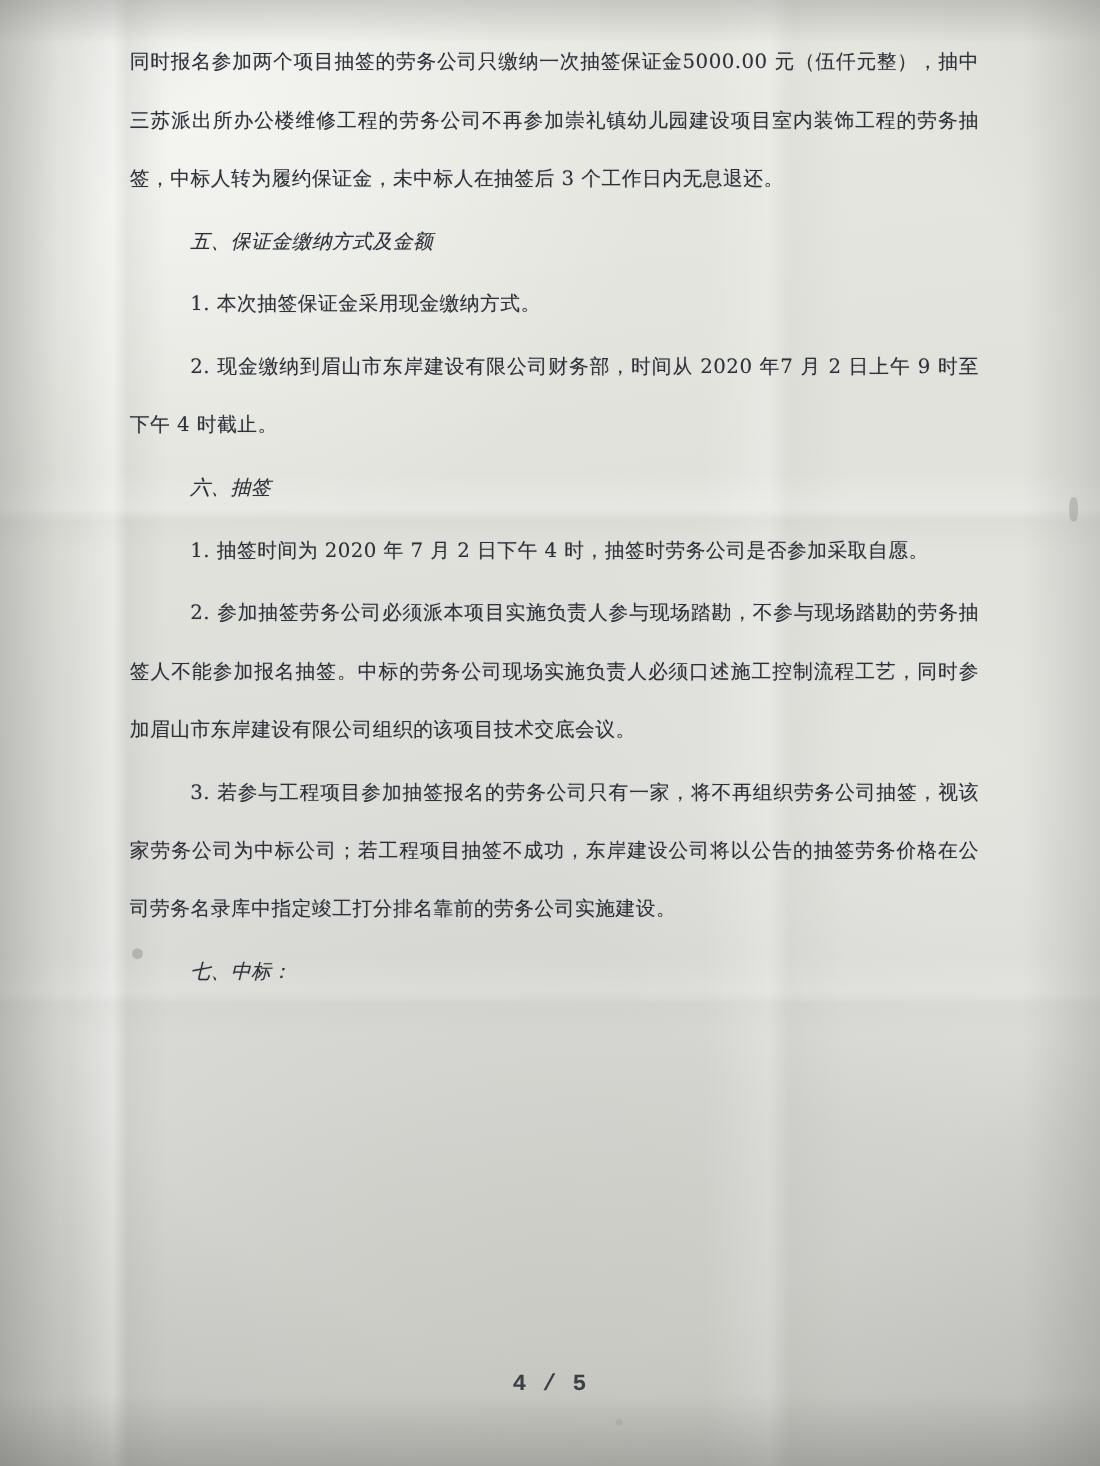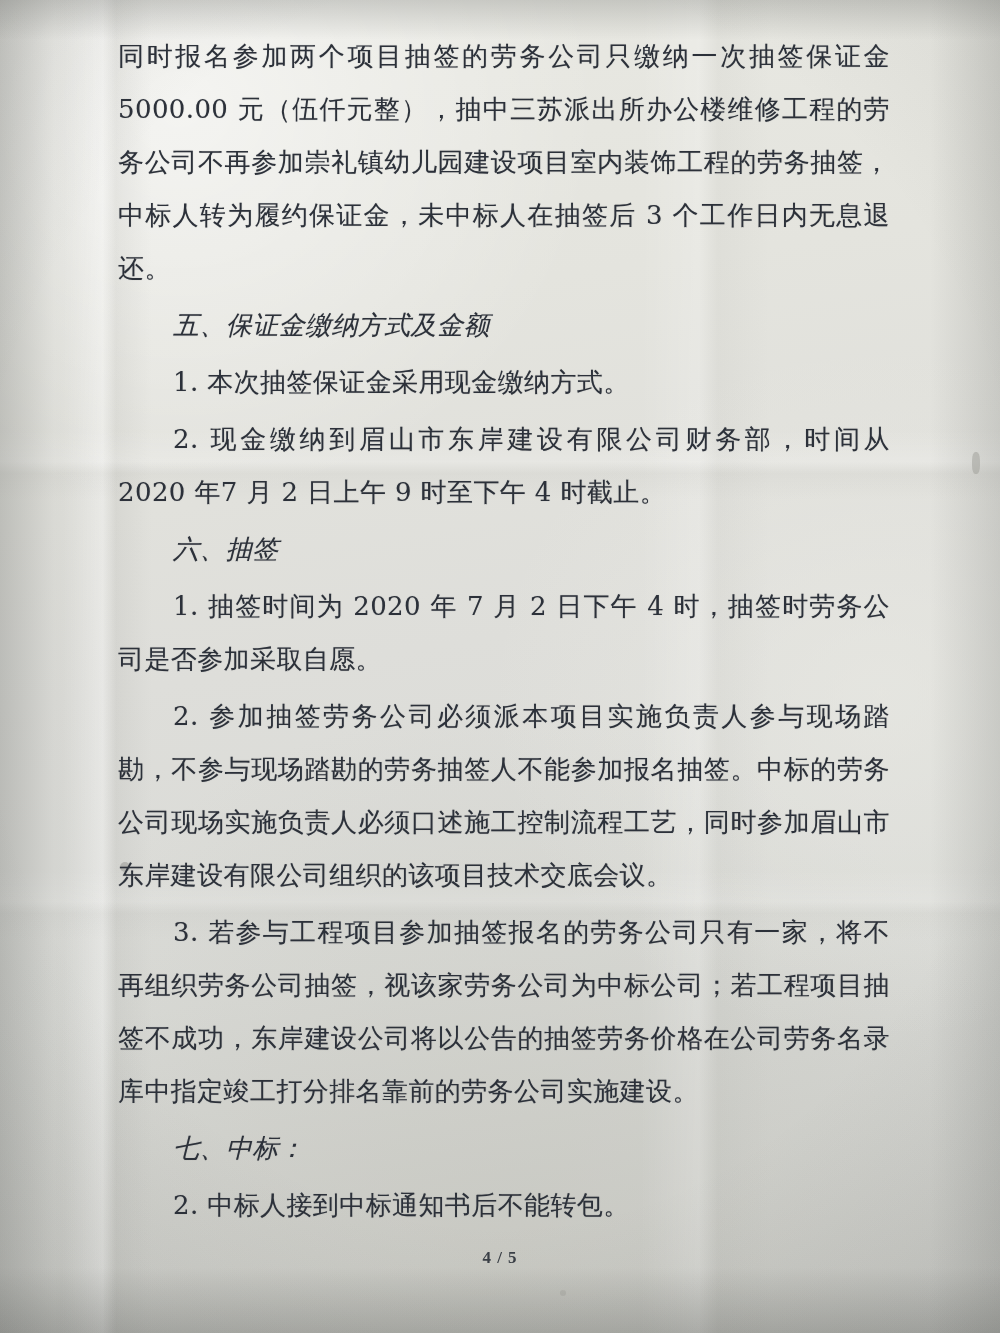--- a/index.html
+++ b/index.html
@@ -62,37 +62,37 @@
   }
 
   .body-col {
     position: absolute;
     left: 118px;
     top: 30px;
     width: 772px;
   }
   p.para {
     margin: 0 0 4px 0;
-    font-size: 26px;
+    font-size: 18px;
     line-height: 53px;
     letter-spacing: 0.4px;
     text-align: justify;
     text-justify: inter-ideograph;
     color: #2c313a;
     text-shadow: 0 0 1px rgba(40,44,50,0.30);
   }
   p.indent { text-indent: 55px; }
   p.head { text-indent: 55px; font-style: italic; }
   .pager {
     position: absolute;
     left: 0; right: 0;
     top: 1248px;
     text-align: center;
-    font-family: Liberation Serif, serif;
-    font-size: 17px;
+    font-family: Liberation Mono, monospace;
+    font-size: 21px;
     font-weight: bold;
     color: #3a3f46;
     letter-spacing: 1px;
   }
 </style>
 </head>
 <body>
 
 <div class="page">
 
@@ -113,17 +113,16 @@
   <div class="body-col">
     <p class="para">同时报名参加两个项目抽签的劳务公司只缴纳一次抽签保证金5000.00 元（伍仟元整），抽中三苏派出所办公楼维修工程的劳务公司不再参加崇礼镇幼儿园建设项目室内装饰工程的劳务抽签，中标人转为履约保证金，未中标人在抽签后 3 个工作日内无息退还。</p>
     <p class="para head">五、保证金缴纳方式及金额</p>
     <p class="para indent">1. 本次抽签保证金采用现金缴纳方式。</p>
     <p class="para indent">2. 现金缴纳到眉山市东岸建设有限公司财务部，时间从 2020 年7 月 2 日上午 9 时至下午 4 时截止。</p>
     <p class="para head">六、抽签</p>
     <p class="para indent">1. 抽签时间为 2020 年 7 月 2 日下午 4 时，抽签时劳务公司是否参加采取自愿。</p>
     <p class="para indent">2. 参加抽签劳务公司必须派本项目实施负责人参与现场踏勘，不参与现场踏勘的劳务抽签人不能参加报名抽签。中标的劳务公司现场实施负责人必须口述施工控制流程工艺，同时参加眉山市东岸建设有限公司组织的该项目技术交底会议。</p>
     <p class="para indent">3. 若参与工程项目参加抽签报名的劳务公司只有一家，将不再组织劳务公司抽签，视该家劳务公司为中标公司；若工程项目抽签不成功，东岸建设公司将以公告的抽签劳务价格在公司劳务名录库中指定竣工打分排名靠前的劳务公司实施建设。</p>
     <p class="para head">七、中标：</p>
-    <p class="para indent">2. 中标人接到中标通知书后不能转包。</p>
   </div>
 
   <div class="pager">4 / 5</div>
 </div>
 
 </body></html>

